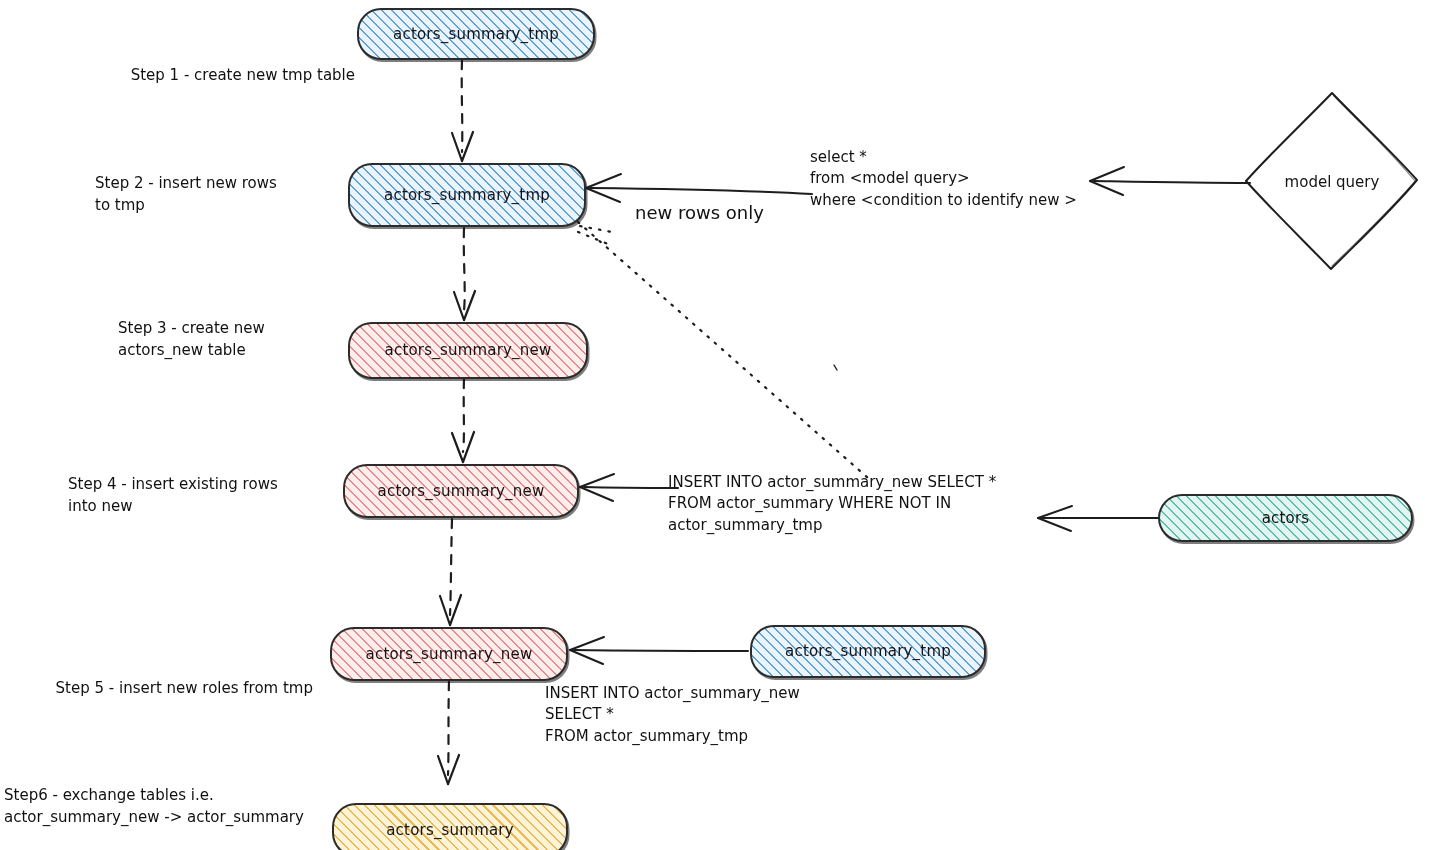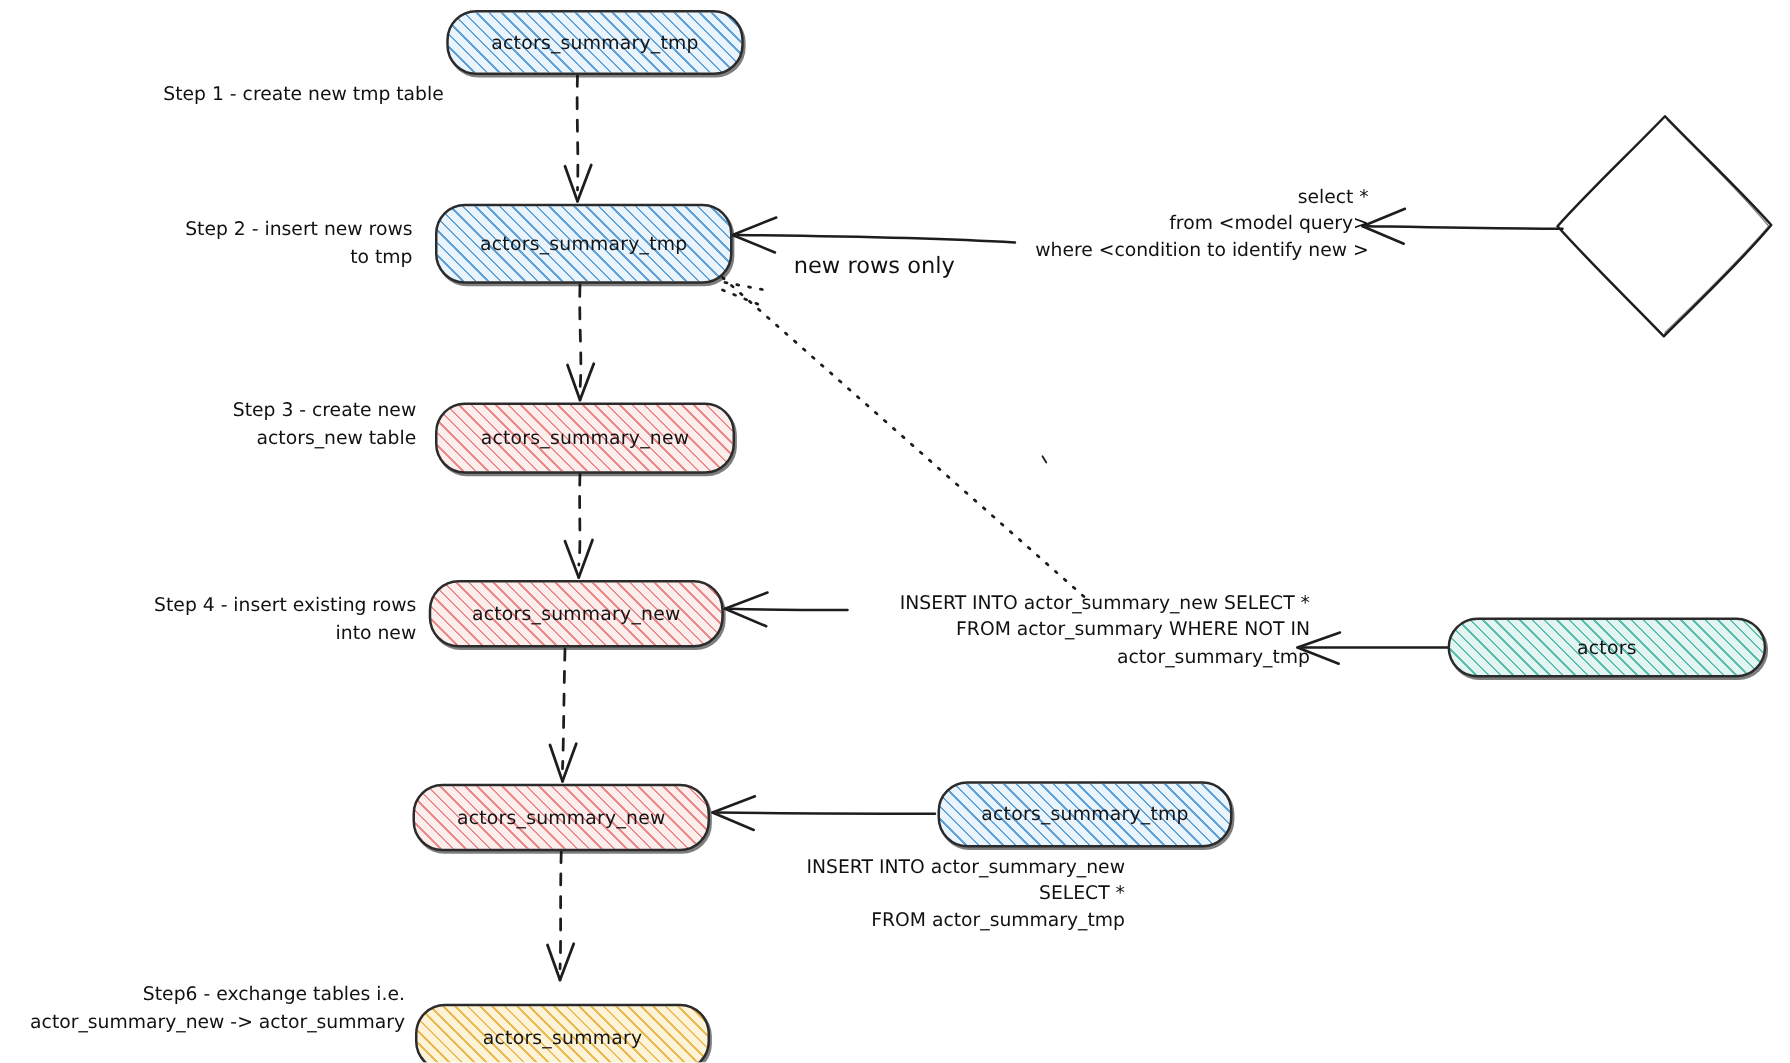--- a/index.html
+++ b/index.html
@@ -100,21 +100,21 @@
     color: #141414;
   }
   
   .txt {
     position: absolute;
     color: #111111;
     font-size: 15px;
     line-height: 1.45;
     white-space: pre;
   }
-  .txt.center { text-align: right; }
+  .txt.center { text-align: left; }
   .txt.right  { text-align: right; margin-top: 35px; }
   .txt.small { font-size: 18px; }
 </style>
 </head>
 <body>
 
 <div id="canvas">
 
   <svg class="layer" viewBox="0 0 1432 850" xmlns="http://www.w3.org/2000/svg">
     <defs>
@@ -209,20 +209,21 @@
 
   <div class="txt center" style="left:95px; top:173px; width:235px;">Step 2 - insert new rows
 to tmp</div>
 
   <div class="txt center" style="left:118px; top:318px; width:215px;">Step 3 - create new
 actors_new table</div>
 
   <div class="txt center" style="left:68px; top:474px; width:265px;">Step 4 - insert existing rows
 into new</div>
 
+  <div class="txt right" style="left:28px; top:643px; width:285px;">Step 5 - insert new roles from tmp</div>
 
   <div class="txt center" style="left:4px; top:785px; width:320px;">Step6 - exchange tables i.e.
 actor_summary_new -&gt; actor_summary</div>
 
   <div class="node blue" style="left:357px; top:8px; width:238px; height:52px;">
     <span class="node-label">actors_summary_tmp</span>
   </div>
 
   <div class="node blue" style="left:348px; top:163px; width:238px; height:64px;">
     <span class="node-label">actors_summary_tmp</span>
@@ -245,20 +246,23 @@
   </div>
 
   <div class="node yellow" style="left:332px; top:786px; width:236px; height:54px;margin-top:17px;">
     <span class="node-label">actors_summary</span>
   </div>
 
   <div class="node teal" style="left:1158px; top:494px; width:255px; height:48px;">
     <span class="node-label">actors</span>
   </div>
 
+  <div class="diamond" style="left:1246px; top:93px; width:172px; height:177px;">
+    <span class="diamond-label">model query</span>
+  </div>
 
   <div class="txt small" style="left:635px; top:200px; width:160px;">new rows only</div>
 
   <div class="txt center" style="left:810px; top:147px; width:285px; line-height:1.42;">select *
 from &lt;model query&gt;
 where &lt;condition to identify new &gt;</div>
 
   <div class="txt center" style="left:668px; top:472px; width:380px; line-height:1.42;">INSERT INTO actor_summary_new SELECT *
 FROM actor_summary WHERE NOT IN
 actor_summary_tmp</div>

